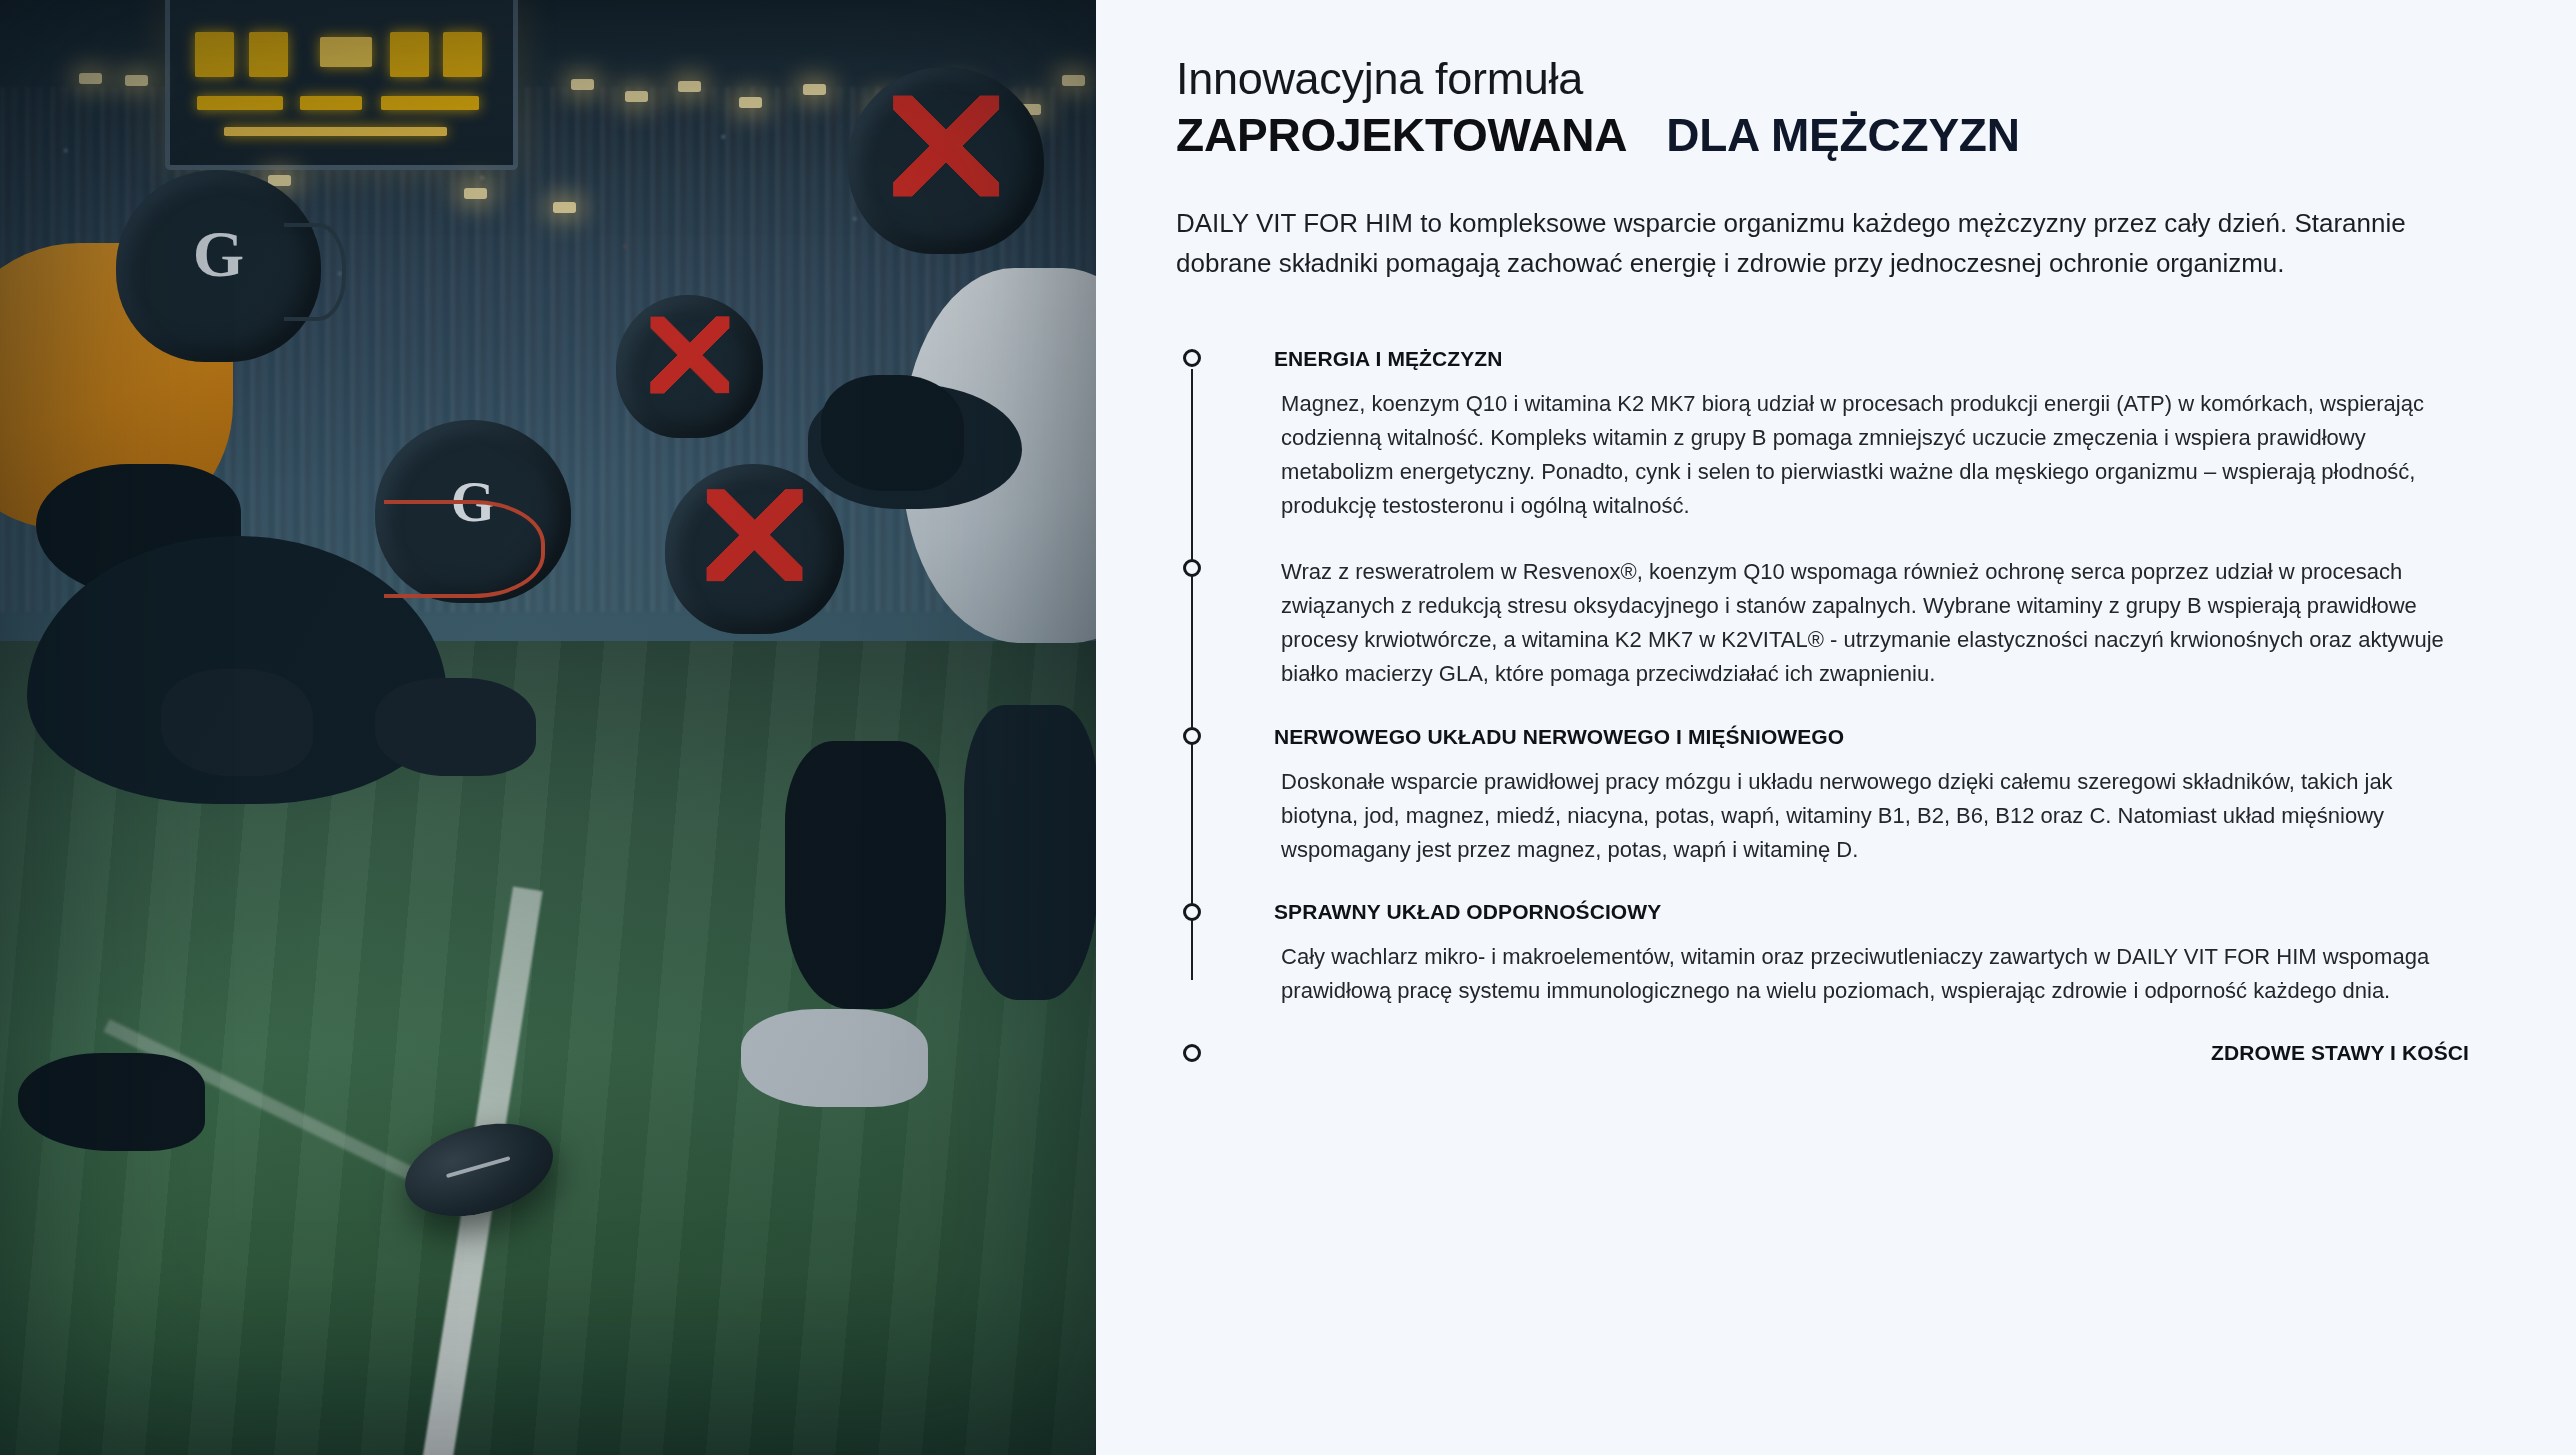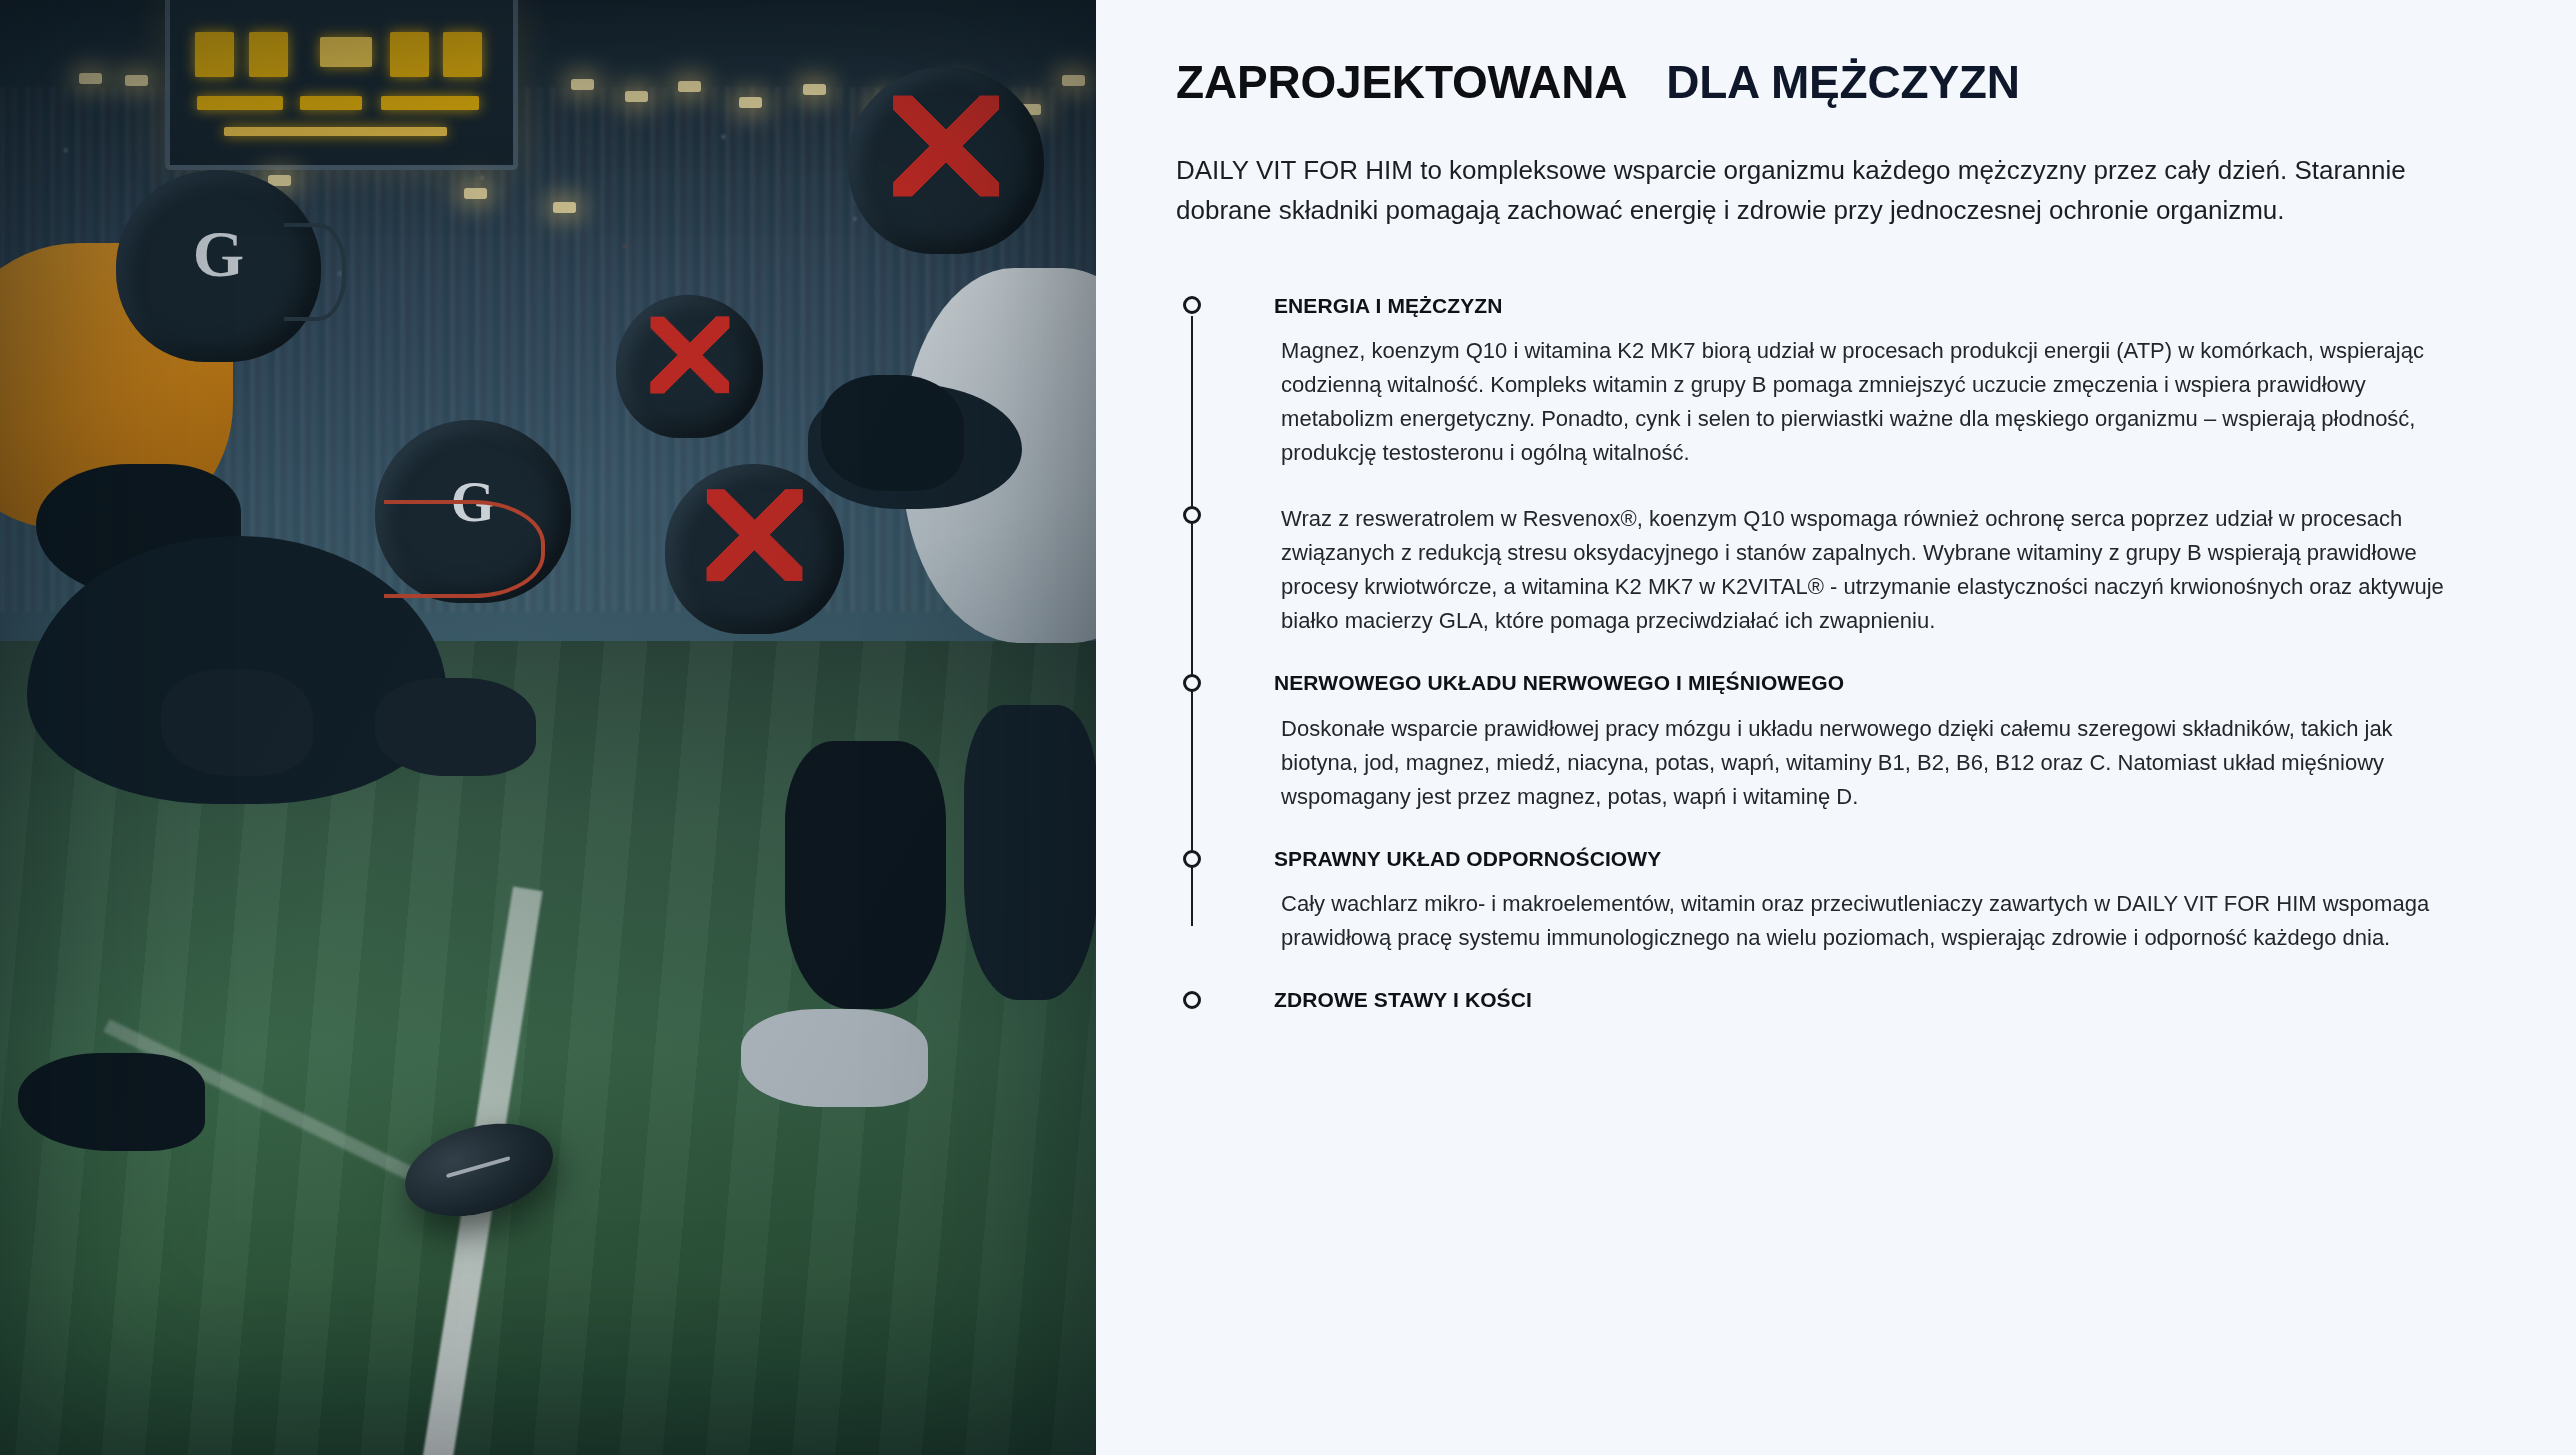--- a/index.html
+++ b/index.html
@@ -257,21 +257,21 @@
     top: 23px;
     bottom: 86px;
     width: 1.8px;
     background: #1a1d21;
   }
   .tl-item {
     position: relative;
     padding-left: 98px;
     margin-bottom: 32px;
   }
-  .tl-item:last-child { margin-bottom: 5px; }
+  .tl-item:last-child { margin-bottom: 5px; text-align: right; }
   .tl-dot {
     position: absolute;
     left: 7.1px;
     top: 3.6px;
     width: 18px;
     height: 18px;
     border: 3.1px solid #15181c;
     border-radius: 50%;
     background: #f4f7fc;
   }
@@ -364,20 +364,21 @@
     <div class="sil mid" style="left:964px; top:705px; width:134px; height:295px; border-radius:30% 30% 40% 40%;"></div>
     <div class="sil dark" style="left:18px; top:1053px; width:187px; height:98px; border-radius:45% 35% 30% 50%;"></div>
     <div class="sil mid" style="left:741px; top:1009px; width:187px; height:98px; border-radius:40% 40% 30% 45%; background:#cfd7dd;"></div>
 
     <div class="photo-overlay"></div>
     <div class="photo-vignette"></div>
   </div>
 
   <div class="content-panel">
 
+    <h2 class="headline-light">Innowacyjna formuła</h2>
 
     <h1 class="headline-bold">
       <span>ZAPROJEKTOWANA </span><span class="accent">DLA MĘŻCZYZN</span>
     </h1>
 
     <p class="intro">DAILY VIT FOR HIM to kompleksowe wsparcie organizmu każdego mężczyzny przez cały dzień. Starannie dobrane składniki pomagają zachować energię i zdrowie przy jednoczesnej ochronie organizmu.</p>
 
     <div class="timeline">
       <div class="tl-line"></div>
 

